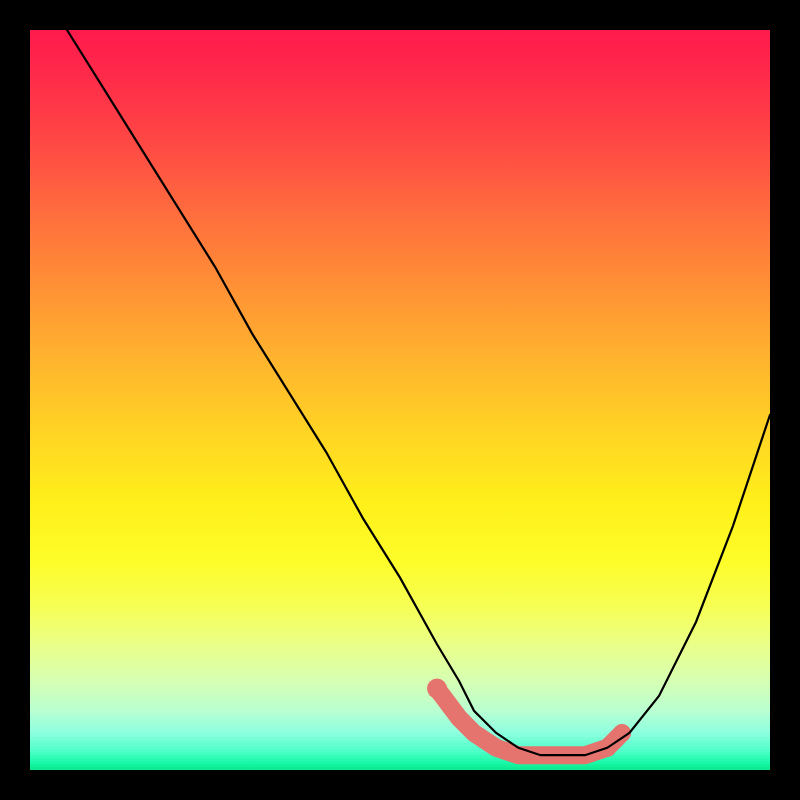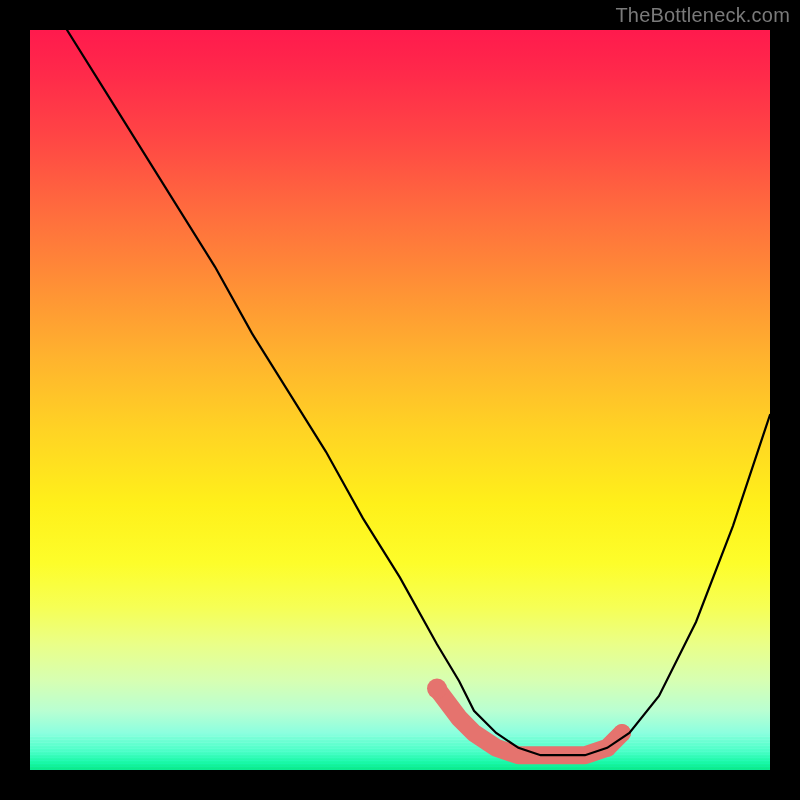--- a/index.html
+++ b/index.html
@@ -78,21 +78,20 @@
     font-weight: 500;
     letter-spacing: 0.2px;
     user-select: none;
   }
 </style>
 </head>
 <body>
 
 <div class="frame">
 
-  <div class="watermark">TheBottleneck.com</div>
 
   <div class="plot-area">
     <div class="gradient"></div>
     <div class="green-bands"></div>
 
     <svg class="curve" viewBox="0 0 740 740" preserveAspectRatio="none">
 
       <g>
         <path id="marker-path" d="M407.0 658.6 L429.2 688.2 L444.0 703.0 L466.2 717.8 L488.4 725.2 L510.6 725.2 L532.8 725.2 L555.0 725.2 L577.2 717.8 L592.0 703.0" fill="none" stroke="#e5736e" stroke-width="18" stroke-linecap="round" stroke-linejoin="round"></path>
 

